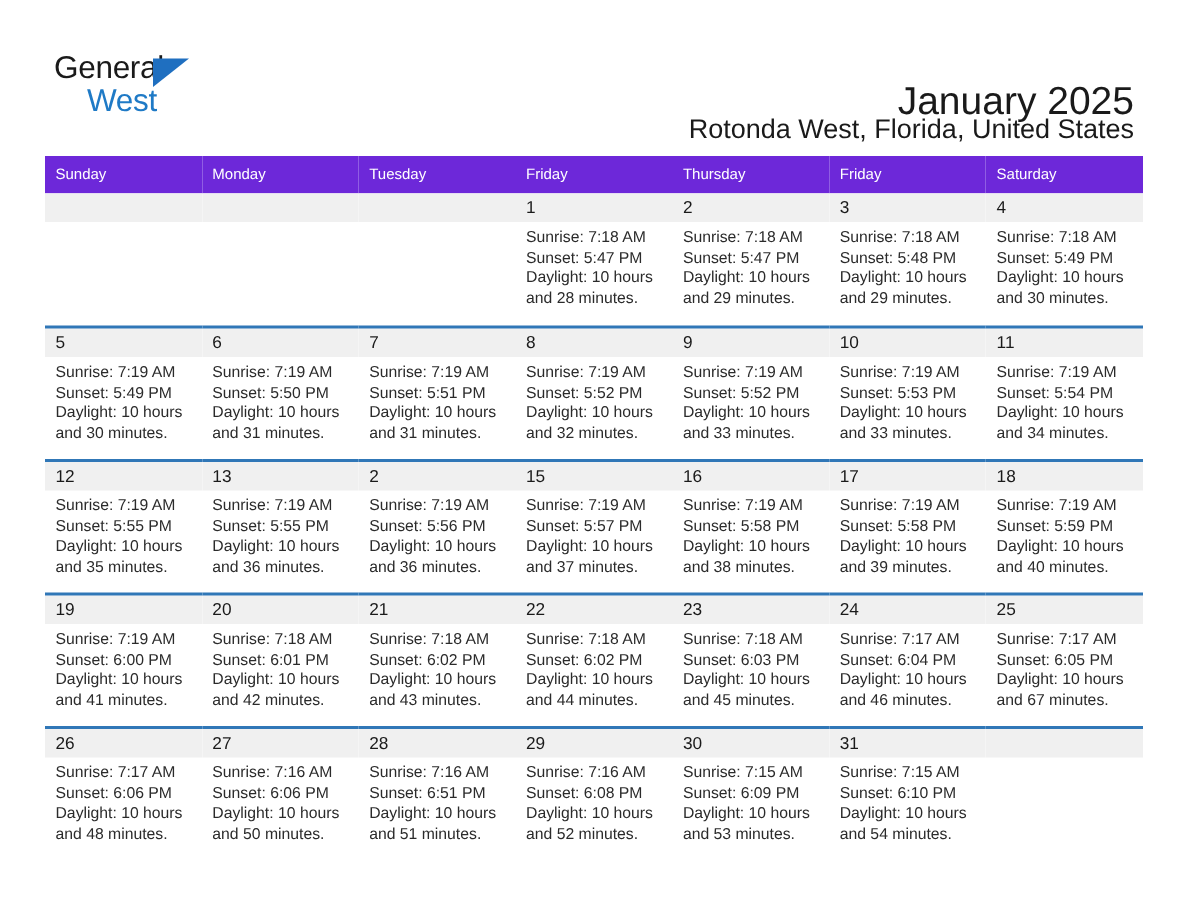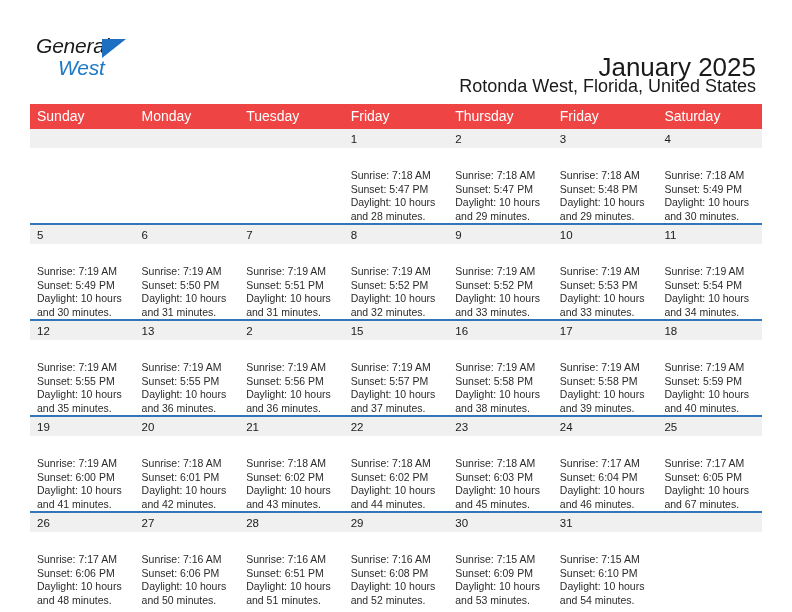--- a/index.html
+++ b/index.html
@@ -23,21 +23,20 @@
     left: 0; top: 0;
     width: 792px;
     height: 104px;
   }
   .logo {
     position: absolute;
     left: 36px;
     top: 34px;
     width: 200px;
     height: 56px;
-    font-style: italic;
   }
   .logo-general {
     position: absolute;
     left: 0; top: 0;
     font-size: 21px;
     color: #1a1a1a;
     letter-spacing: -0.2px;
     line-height: 24px;
     font-family: "Liberation Sans", sans-serif;
   }
@@ -87,23 +86,23 @@
     left: 30px;
     top: 104px;
     width: 732px;
   }
   table.cal {
     width: 732px;
     border-collapse: collapse;
     table-layout: fixed;
   }
   table.cal th {
-    background: #ef4444;
+    background: #6d28d9;
     color: #ffffff;
-    font-size: 14px;
+    font-size: 10px;
     font-weight: normal;
     text-align: left;
     padding: 6px 0 6px 7px;
     height: 21px;
     line-height: 13px;
   }
   table.cal td {
     vertical-align: top;
     padding: 0;
     height: 89px;
@@ -122,21 +121,20 @@
     line-height: 14px;
   }
   .daynum.empty {
     color: transparent;
   }
   .info {
     padding: 4px 6px 0 7px;
     font-size: 10.5px;
     color: #2b2b2b;
     line-height: 13.5px;
-    margin-top: 17px;
   }
   .info div { white-space: nowrap; }
 </style>
 </head>
 <body>
 
 <div id="page">
 
   <div class="header">
 

